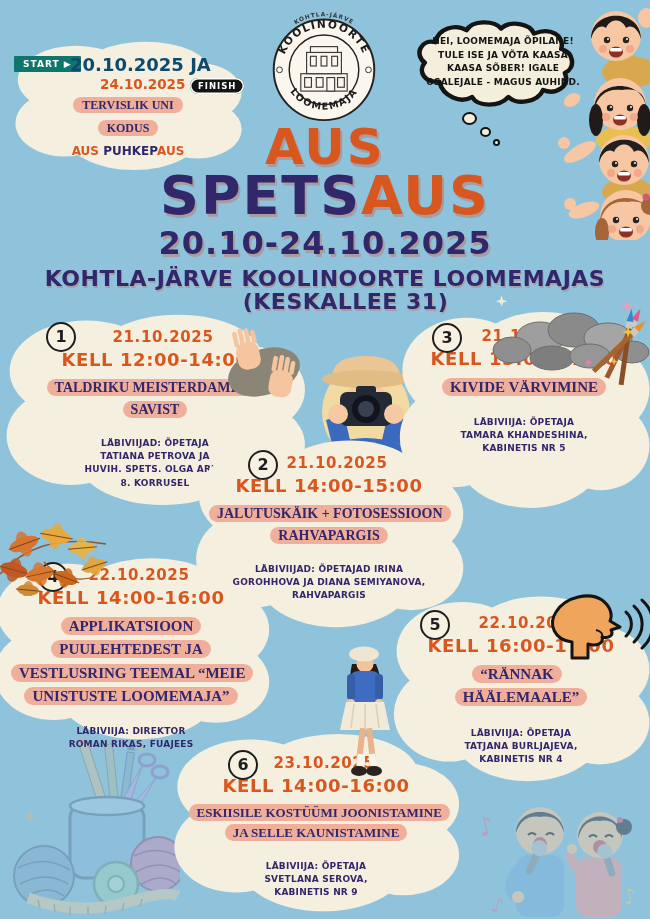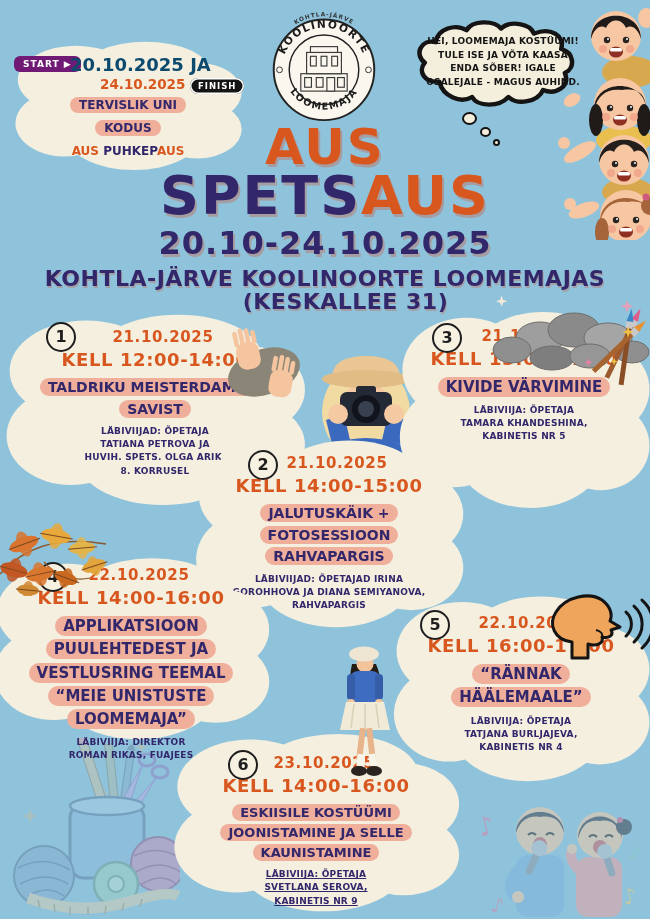--- a/index.html
+++ b/index.html
@@ -13,35 +13,35 @@
   .cloud-bg{position:absolute;left:0;top:0;width:100%;height:100%;}
   .ev-content{position:relative;text-align:center;z-index:2;}
 
   .num{position:absolute;width:30px;height:30px;border:2px solid #1E1E1E;border-radius:50%;
     background:#F7F1E2;color:#1E1E1E;font-size:16px;line-height:26px;text-align:center;z-index:3;}
 
   .ev-date{color:#D8571F;font-size:15px;letter-spacing:.6px;padding-left:16px;}
   .ev-time{color:#D8571F;font-size:18px;letter-spacing:.6px;margin-top:3px;}
   .ev-title-wrap{margin:7px auto 3px;line-height:1.55;}
   .chip{background:#F0AF9B;color:#32276B;border-radius:10px;padding:1px 8px;
-    box-decoration-break:clone;-webkit-box-decoration-break:clone;}
-  .ev-details{margin:5px auto 0;color:#32276B;font-size:9px;line-height:1.45;letter-spacing:.2px;}
+    box-decoration-break:clone;font-family:Liberation Serif, serif;-webkit-box-decoration-break:clone;}
+  .ev-details{margin:17px auto 0;color:#32276B;font-size:9px;line-height:1.45;letter-spacing:.2px;}
 
   .c1{left:2px;top:306px;width:306px;height:202px;}   .c1 .num{left:44px;top:16px;} .c1 .ev-content{padding-top:22px;} .c1 .ev-title-wrap{max-width:240px;font-size:14px;} .c1 .ev-details{max-width:150px;}
   .c2{left:192px;top:432px;width:274px;height:198px;} .c2 .num{left:56px;top:18px;} .c2 .ev-content{padding-top:22px;} .c2 .ev-title-wrap{max-width:240px;font-size:14px;} .c2 .ev-details{max-width:195px;}
   .c3{left:396px;top:303px;width:256px;height:208px;} .c3 .num{left:36px;top:20px;} .c3 .ev-content{padding-top:24px;} .c3 .ev-title-wrap{max-width:185px;font-size:15px;} .c3 .ev-details{max-width:135px;}
   .c4{left:-10px;top:550px;width:282px;height:192px;} .c4 .num{left:48px;top:12px;} .c4 .ev-content{padding-top:16px;} .c4 .ev-title-wrap{max-width:240px;font-size:15px;} .c4 .ev-details{max-width:130px;}
   .c5{left:390px;top:588px;width:262px;height:196px;} .c5 .num{left:30px;top:22px;} .c5 .ev-content{padding-top:26px;} .c5 .ev-title-wrap{max-width:205px;font-size:15px;} .c5 .ev-details{max-width:135px;}
-  .c6{left:170px;top:726px;width:292px;height:188px;} .c6 .num{left:58px;top:24px;} .c6 .ev-content{padding-top:28px;} .c6 .ev-title-wrap{max-width:255px;font-size:13px;} .c6 .ev-details{max-width:130px;text-decoration:underline;}
+  .c6{left:170px;top:726px;width:292px;height:188px;} .c6 .num{left:58px;top:24px;} .c6 .ev-content{padding-top:28px;} .c6 .ev-title-wrap{max-width:255px;font-size:13px;} .c6 .ev-details{max-width:130px;}
 
   
   .tl-cloud{left:12px;top:36px;width:232px;height:136px;}
   .tl-cloud .abs{position:absolute;z-index:2;}
-  .tl-start{left:2px;top:20px;background:#701a75;color:#fff;font-size:9px;letter-spacing:1px;
-    padding:3px 9px;border-radius:6px;}
+  .tl-start{left:2px;top:20px;background:#0f766e;color:#fff;font-size:9px;letter-spacing:1px;
+    padding:3px 9px;border-radius:1px;}
   .tl-finish{left:178px;top:42px;background:#141414;color:#fff;font-size:8.5px;letter-spacing:1px;
     padding:3px 8px;border-radius:8px;box-shadow:inset 0 0 0 1.5px #fff;}
   .tl-date1{left:58px;top:18px;color:#0c4a6e;font-size:18px;}
   .tl-date2{left:88px;top:40px;color:#D8571F;font-size:13.5px;}
   .tl-chip{left:0;right:0;text-align:center;font-size:12px;color:#32276B;}
   .tl-chip .chip{padding:1px 9px;}
   .tl-pau{left:0;right:0;top:108px;text-align:center;font-size:12px;}
   .tx-orange{color:#D8571F;} .tx-purple{color:#32276B;}
 
   
@@ -132,21 +132,21 @@
         <rect x="63" y="76" width="8" height="14"></rect>
         <rect x="74" y="76" width="7" height="10"></rect>
     </g>
     <circle cx="14" cy="68" r="3" fill="none" stroke="#333" stroke-width="1"></circle>
     <circle cx="106" cy="68" r="3" fill="none" stroke="#333" stroke-width="1"></circle>
   </svg>
 
   <svg class="bubble-svg" viewBox="0 0 200 110" preserveAspectRatio="none">
     <path d="M30,72 C14,74 6,60 14,50 C2,40 10,22 26,26 C28,10 48,4 60,12 C66,0 90,0 98,10 C108,0 130,4 134,16 C152,8 168,18 164,34 C178,38 180,56 168,62 C174,78 158,88 144,82 C138,96 116,100 106,90 C96,102 72,102 66,90 C54,98 34,90 30,72 Z" fill="#F4EEDC" stroke="#141414" stroke-width="5" stroke-linejoin="round"></path>
   </svg>
-  <div class="bubble-text">HEI, LOOMEMAJA KOSTÜÜMI! TULE ISE JA VÕTA KAASA ENDA SÕBER! IGALE OSALEJALE - MAGUS AUHIND.</div>
+  <div class="bubble-text">HEI, LOOMEMAJA ÕPILANE! TULE ISE JA VÕTA KAASA KAASA SÕBER! IGALE OSALEJALE - MAGUS AUHIND.</div>
   <div class="bdot bdot1"></div>
   <div class="bdot bdot2"></div>
   <div class="bdot bdot3"></div>
 
   <svg class="deco kids" viewBox="0 0 130 240">
 
     <ellipse cx="110" cy="72" rx="28" ry="16" fill="#D8A84E"></ellipse>
     <ellipse cx="126" cy="18" rx="8" ry="10" fill="#F6C7A2"></ellipse>
     <circle cx="96" cy="36" r="25" fill="#F6C7A2"></circle>
     <path d="M71,39 C71,8 121,8 121,39 C118,28 111,24 106,28 C102,18 90,18 86,28 C81,24 74,28 71,39 Z" fill="#201B18"></path>

